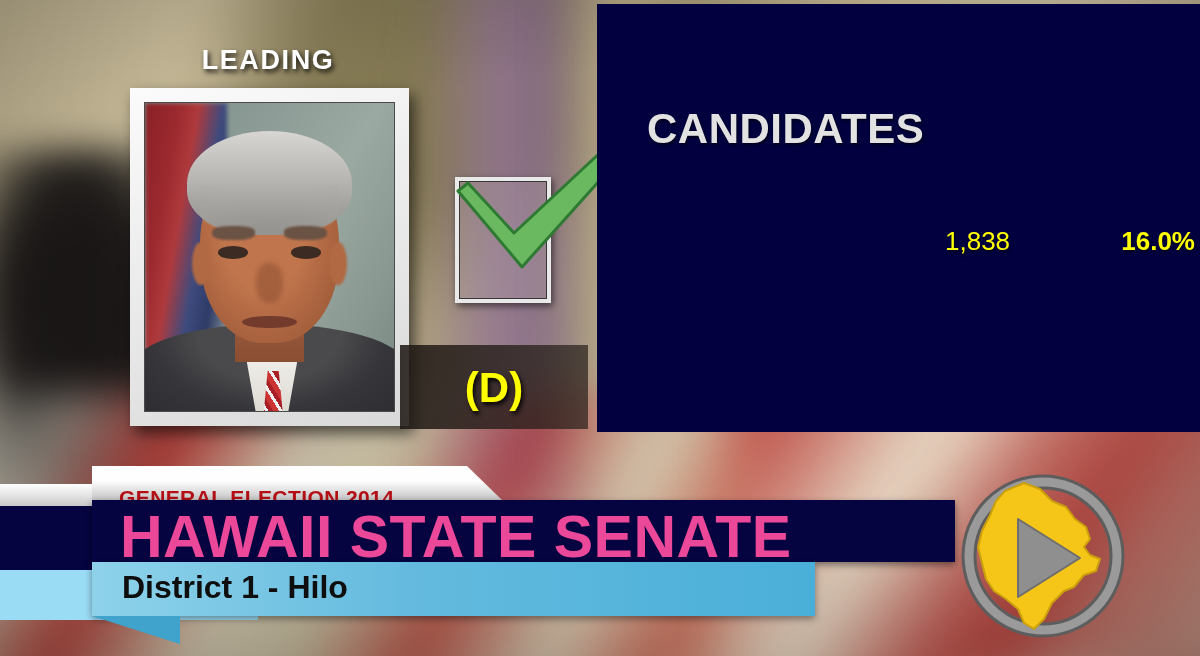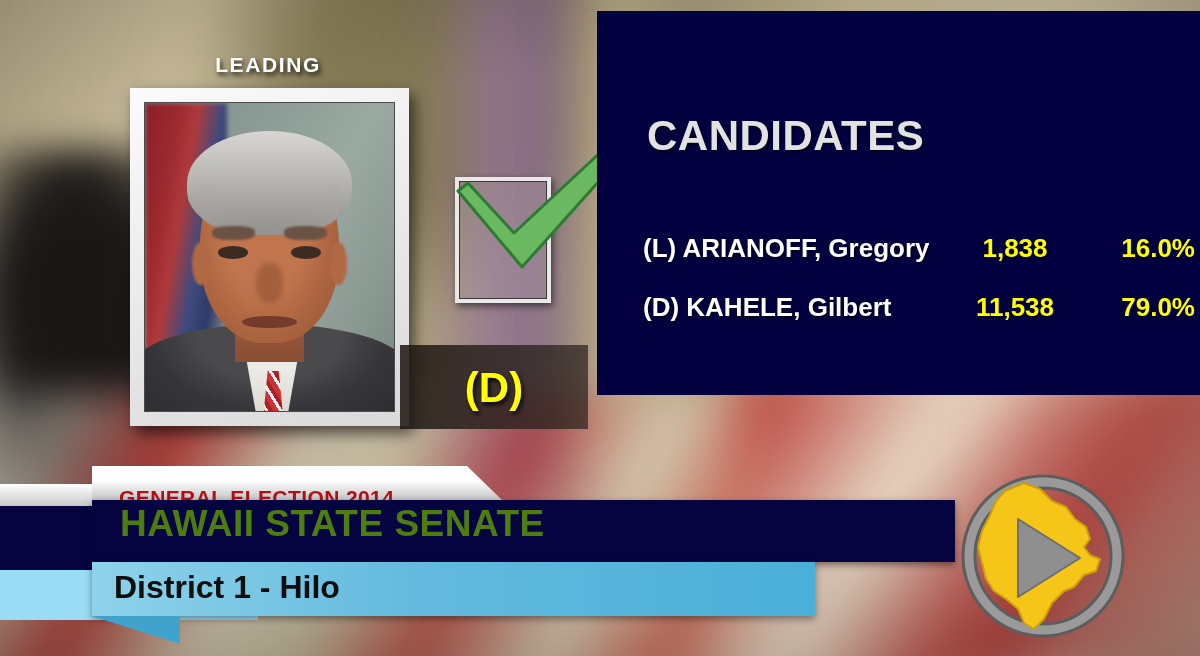--- a/index.html
+++ b/index.html
@@ -62,23 +62,23 @@
     background:linear-gradient(125deg, rgba(175,28,28,.85) 0%, rgba(232,224,204,.8) 34%, rgba(180,32,32,.72) 62%, rgba(234,226,206,.8) 100%);
     filter:blur(26px);
   }
   .bg-vig{
     position:absolute;inset:0;
     background:radial-gradient(ellipse at 50% 48%, rgba(0,0,0,0) 50%, rgba(0,0,0,.30) 100%);
   }
 
   
   .leading{
-    position:absolute;left:123px;top:53px;width:290px;
+    position:absolute;left:123px;top:45px;width:290px;
     text-align:center;color:#ffffff;
-    font-size:21px;font-weight:bold;letter-spacing:1.6px;
+    font-size:27px;font-weight:bold;letter-spacing:1.6px;
     text-shadow:2px 3px 5px rgba(0,0,0,.85);
   }
 
   
   .portrait-wrap{
     position:absolute;left:130px;top:88px;width:279px;height:338px;
     background:linear-gradient(160deg,#fbfbfb,#d9d9d9);
     padding:0;box-sizing:border-box;
     box-shadow:5px 7px 14px rgba(0,0,0,.62);
   }
@@ -153,38 +153,38 @@
     background:linear-gradient(90deg,rgba(28,22,18,.86),rgba(44,36,30,.72));
   }
   .dstrip span{
     position:absolute;left:0;right:0;top:19px;text-align:center;
     color:#ffff00;font-size:42px;font-weight:bold;
     text-shadow:2px 3px 4px rgba(0,0,0,.9);
   }
 
   
   .panel{
-    position:absolute;left:597px;top:11px;width:603px;height:384px;
+    position:absolute;left:597px;top:4px;width:603px;height:428px;
     background:#02003f;
   }
   .panel-title{
     position:absolute;left:50px;top:101px;
     color:#e2e2e2;font-size:42px;font-weight:bold;letter-spacing:.5px;
     text-shadow:1px 2px 3px rgba(0,0,0,.6);
   }
   .cand-rows{position:absolute;left:38px;top:222px;width:560px;}
   .cand-row{position:relative;height:59px;}
   .cand-name{
     position:absolute;left:8px;top:0;
     color:#ffffff;font-size:26px;font-weight:bold;
     text-shadow:1px 2px 3px rgba(0,0,0,.55);
   }
   .cand-votes{
-    position:absolute;left:310px;width:140px;top:0;text-align:center;
-    color:#ffff00;font-size:26px;font-weight:bold;
+    position:absolute;left:310px;width:140px;top:0;text-align:left;
+    color:#ffff00;font-size:26px;font-weight:normal;
     text-shadow:1px 2px 3px rgba(0,0,0,.55);
   }
   .cand-pct{
     position:absolute;left:460px;width:100px;top:0;text-align:right;
     color:#ffff00;font-size:26px;font-weight:bold;
     text-shadow:1px 2px 3px rgba(0,0,0,.55);
   }
 
   
   .back-white{position:absolute;left:-10px;top:484px;width:268px;height:22px;
@@ -203,29 +203,29 @@
   .bar-white span{
     position:absolute;left:27px;top:4px;
     color:#b30f15;font-size:21px;font-weight:bold;letter-spacing:.4px;margin-top:16px;
   }
   .bar-navy{
     position:absolute;left:0;top:34px;width:863px;height:62px;
     background:#060440;box-shadow:0 3px 7px rgba(0,0,0,.45);
   }
   .bar-navy span{
     position:absolute;left:28px;top:3px;
-    color:#4d7c0f;font-size:37px;font-weight:bold;letter-spacing:.5px;
+    color:#ec4899;font-size:59px;font-weight:bold;letter-spacing:.5px;
   }
   .bar-blue{
     position:absolute;left:0;top:96px;width:723px;height:54px;
     background:linear-gradient(90deg,#8ed2ea 0%,#63bade 45%,#4aafd8 100%);
     box-shadow:0 3px 7px rgba(0,0,0,.40);
   }
   .bar-blue span{
-    position:absolute;left:22px;top:7px;
+    position:absolute;left:30px;top:7px;
     color:#0e0e0e;font-size:32px;font-weight:bold;
   }
   .bar-fold{
     position:absolute;left:0;top:150px;width:88px;height:28px;
     background:#3fa3cc;
     clip-path:polygon(0 0, 88px 0, 88px 28px, 0 0);
     filter:drop-shadow(0 2px 3px rgba(0,0,0,.5));
   }
 
   
@@ -275,28 +275,22 @@
   </svg>
 
   <div class="dstrip">
     <span>(D)</span>
   </div>
 
   <div class="panel">
     <div class="panel-title">CANDIDATES</div>
     <div class="cand-rows">
       <div class="cand-row">
-        <div class="cand-name">(L) ARIANOFF, Gregory</div>
         <div class="cand-votes">1,838</div>
         <div class="cand-pct">16.0%</div>
-      </div>
-      <div class="cand-row">
-        <div class="cand-name">(D) KAHELE, Gilbert</div>
-        <div class="cand-votes">11,538</div>
-        <div class="cand-pct">79.0%</div>
       </div>
     </div>
   </div>
 
   <div class="back-white"></div>
   <div class="back-navy"></div>
   <div class="back-blue"></div>
 
   <div class="front">
     <div class="bar-white">

